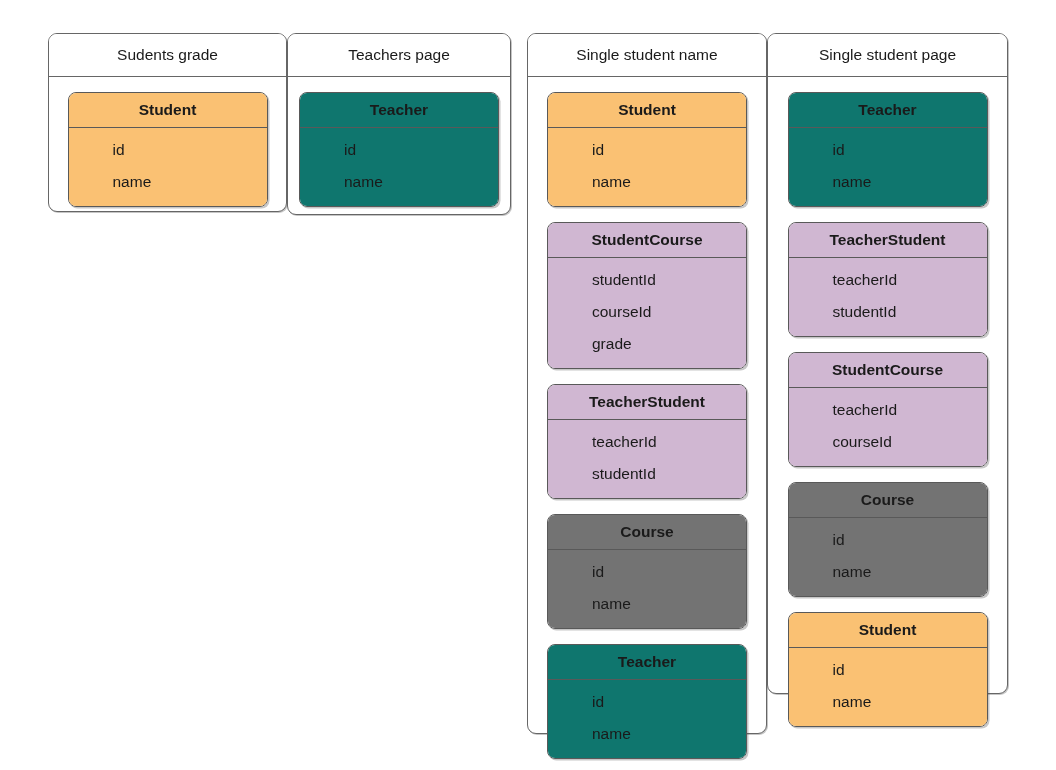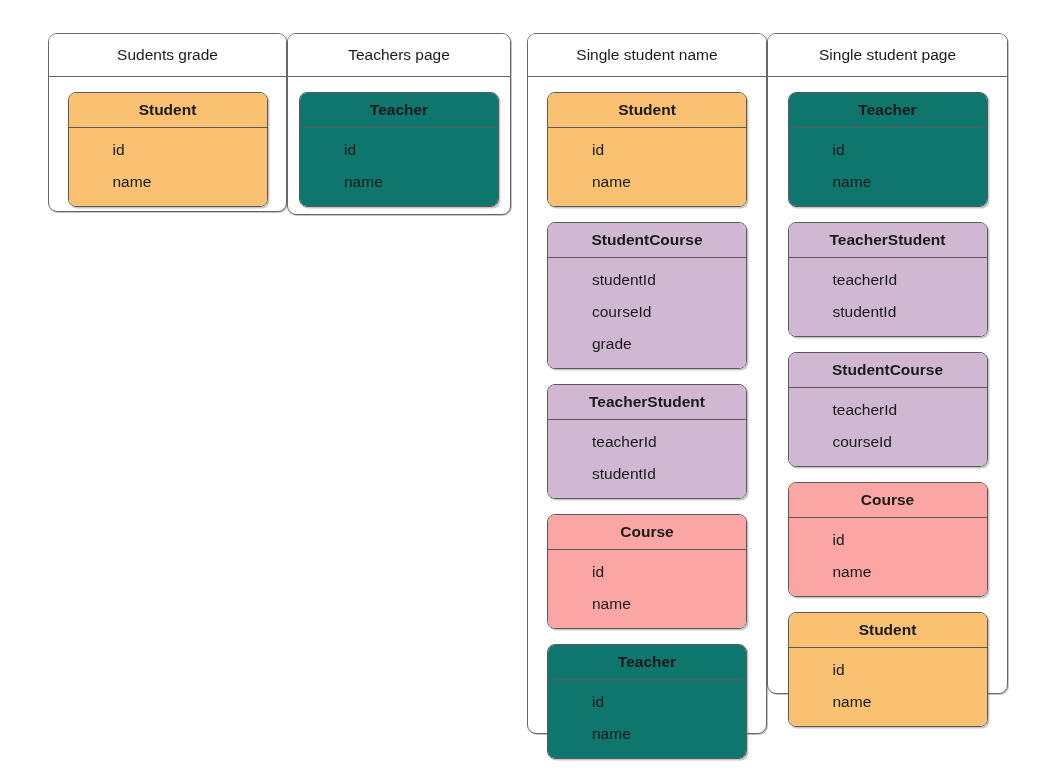--- a/index.html
+++ b/index.html
@@ -89,21 +89,21 @@
     color: #1a1a1a;
     white-space: nowrap;
     overflow: hidden;
     padding-left: 44px;
   }
 
   
   .c-orange .entity-title, .c-orange .entity-fields { background: #FAC173; }
   .c-teal   .entity-title, .c-teal   .entity-fields { background: #0f766e; }
   .c-purple .entity-title, .c-purple .entity-fields { background: #D0B7D2; }
-  .c-blue   .entity-title, .c-blue   .entity-fields { background: #fca5a5; }
+  .c-blue   .entity-title, .c-blue   .entity-fields { background: #737373; }
 </style>
 </head>
 <body>
 
 <div id="canvas">
     <div class="panel" style="left: 48px; top: 33px; width: 239px; height: 179px;">
       <div class="panel-header">Sudents grade</div>
       <div class="panel-body">
         <div class="entity c-orange">
           <div class="entity-title">Student</div>

